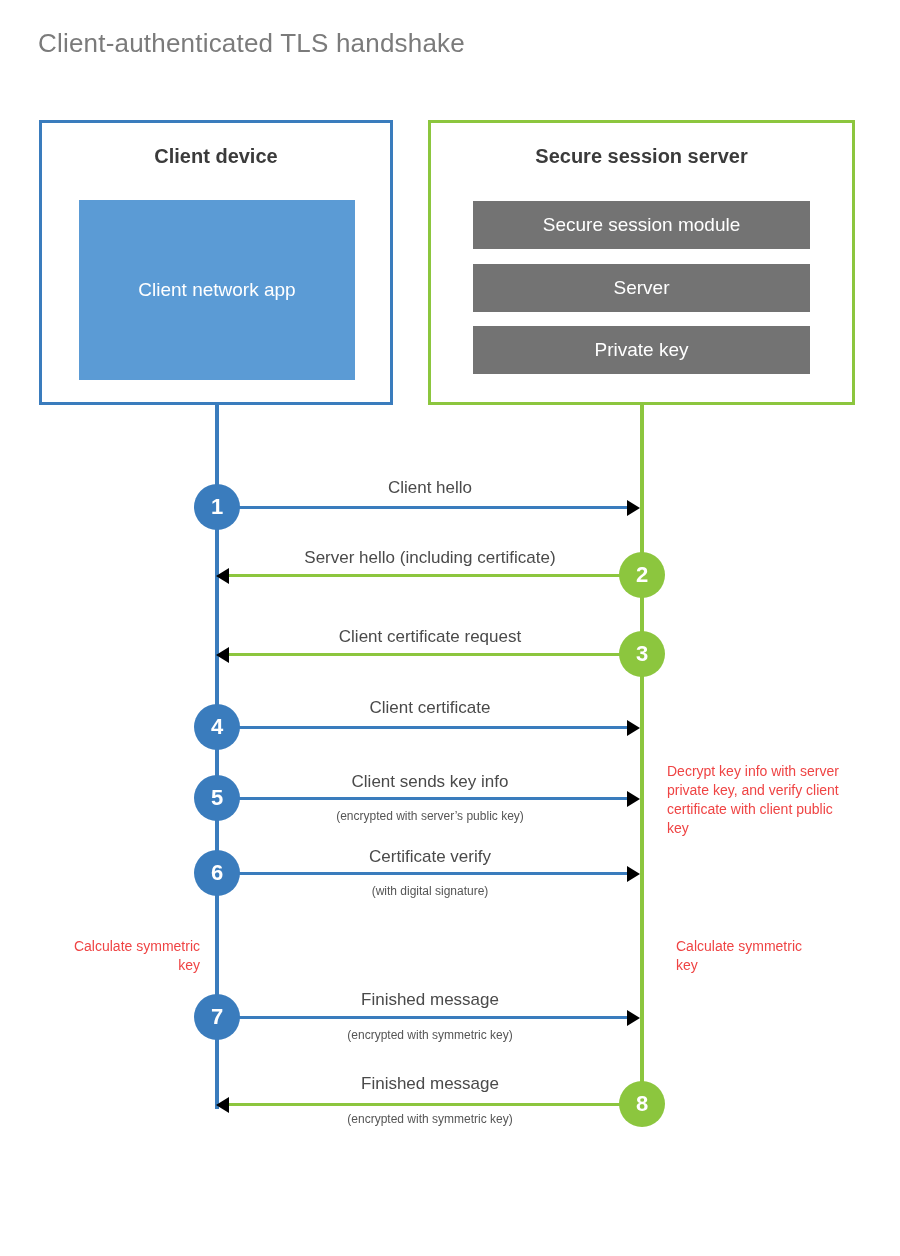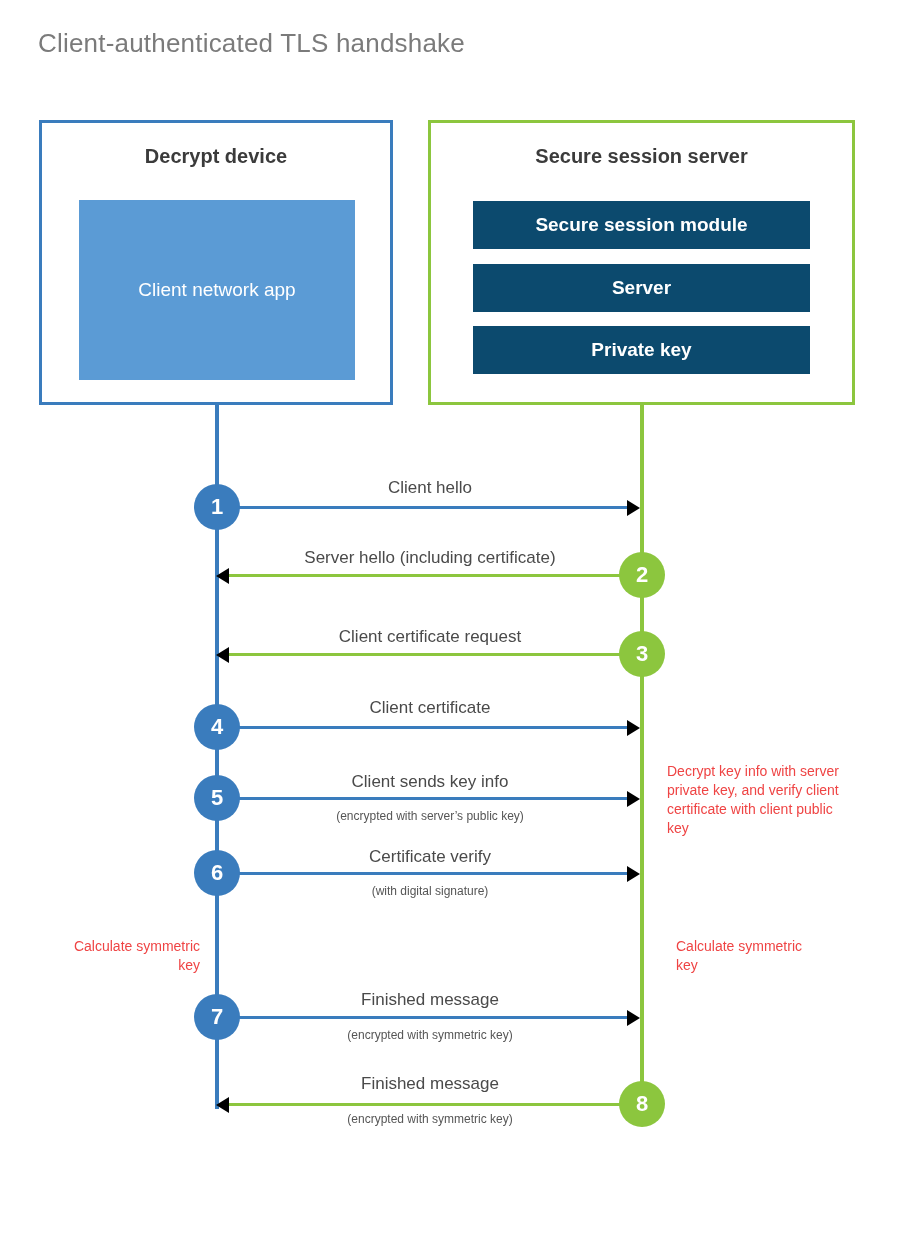--- a/index.html
+++ b/index.html
@@ -64,27 +64,26 @@
     color: #ffffff;
     font-size: 19px;
     line-height: 1.3;
     padding: 6px 12px;
   }
   .server-bar {
     position: absolute;
     left: 42px;
     width: 337px;
     height: 48px;
-    background: #0c4a6e;
+    background: #737373;
     display: flex;
     align-items: center;
     justify-content: center;
     color: #ffffff;
     font-size: 19px;
-    font-weight: bold;
   }
   #server-bar-0 { top: 78px; }
   #server-bar-1 { top: 141px; }
   #server-bar-2 { top: 203px; }
 
   
   .lifeline {
     position: absolute;
     width: 4px;
     top: 405px;
@@ -150,21 +149,21 @@
   .side-note.right-note { text-align: left; }
 </style>
 </head>
 <body>
 
 <div id="diagram">
 
   <div class="page-title">Client-authenticated TLS handshake</div>
 
   <div class="party-box" id="client-box">
-    <div class="party-title">Decrypt device</div>
+    <div class="party-title">Client device</div>
     <div id="client-app-block">Client network app</div>
   </div>
 
   <div class="party-box" id="server-box">
     <div class="party-title">Secure session server</div>
     <div class="server-bar" id="server-bar-0">Secure session module</div>
     <div class="server-bar" id="server-bar-1">Server</div>
     <div class="server-bar" id="server-bar-2">Private key</div>
   </div>
 

